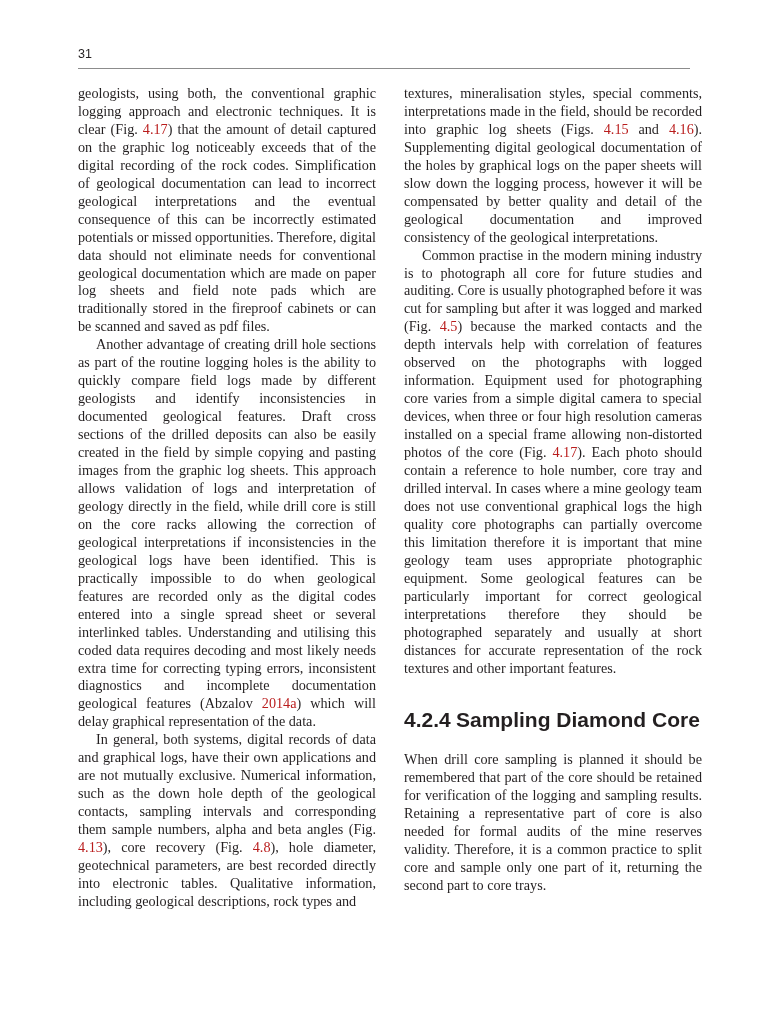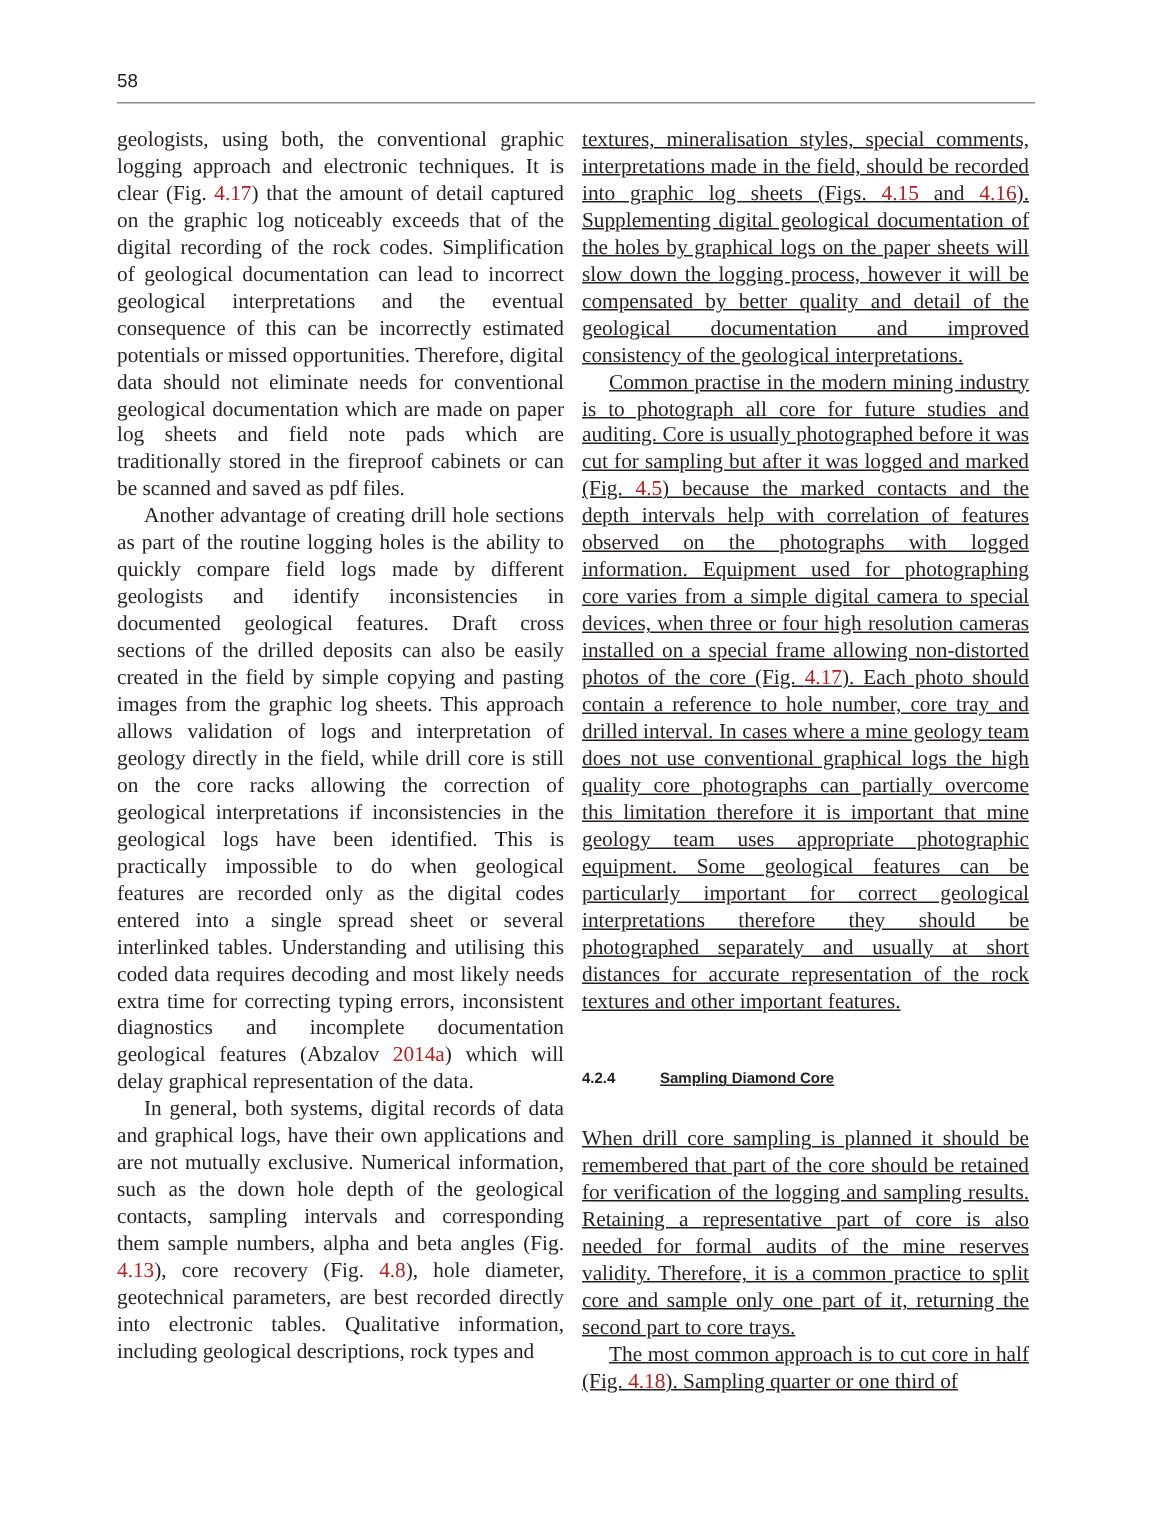--- a/index.html
+++ b/index.html
@@ -7,41 +7,40 @@
   .header { position: absolute; left: 78px; top: 47px; width: 612px; height: 20px;
     font-family: "Liberation Sans", sans-serif; font-size: 12.5px; color: #231f20; }
   .header .pnum { position: absolute; left: 0; top: 0; }
   .header .chap { position: absolute; right: 0; top: 0; white-space: nowrap; }
   .header .chap .num { margin-right: 10px; }
   .rule { position: absolute; left: 78px; top: 68px; width: 612px; height: 0; border-top: 1.2px solid #8c8c8c; }
   .col { position: absolute; top: 85px; width: 298px;
     font-family: "Liberation Serif", serif; font-size: 14.2px; line-height: 17.95px;
     text-align: justify; hyphens: manual; }
   .col.left { left: 78px; }
-  .col.right { left: 388px; text-decoration: underline; }
+  .col.right { left: 404px; }
   .col p { margin: 0; }
   .col p.indent { text-indent: 18px; }
   a.ref { color: #b91c1c; text-decoration: none; }
   h3.section { margin: 33px 0 21px 0; font-family: "Liberation Sans", sans-serif; font-weight: bold;
-    font-size: 10px; line-height: 20px; color: #231f20; text-align: left; }
+    font-size: 21px; line-height: 20px; color: #231f20; text-align: left; }
   h3.section .snum { display: inline-block; width: 52px; }
 </style>
 </head>
 <body>
 
 <div class="header">
-  <span class="pnum">58</span>
+  <span class="pnum">31</span>
 </div>
 <div class="rule"></div>
 
 <div class="col left">
   <p><span>geologists, using both, the conventional graphic logging approach and electronic techniques. It is clear (Fig. </span><a class="ref">4.17</a><span>) that the amount of detail captured on the graphic log noticeably exceeds that of the digital recording of the rock codes. Simplification of geological documentation can lead to incorrect geological interpretations and the eventual consequence of this can be incor­rectly estimated potentials or missed opportuni­ties. Therefore, digital data should not eliminate needs for conventional geological documentation which are made on paper log sheets and field note pads which are traditionally stored in the fireproof cabinets or can be scanned and saved as pdf files.</span></p>
   <p class="indent"><span>Another advantage of creating drill hole sec­tions as part of the routine logging holes is the ability to quickly compare field logs made by different geologists and identify inconsistencies in documented geological features. Draft cross sections of the drilled deposits can also be eas­ily created in the field by simple copying and pasting images from the graphic log sheets. This approach allows validation of logs and interpre­tation of geology directly in the field, while drill core is still on the core racks allowing the correc­tion of geological interpretations if inconsisten­cies in the geological logs have been identified. This is practically impossible to do when geo­logical features are recorded only as the digital codes entered into a single spread sheet or several interlinked tables. Understanding and utilising this coded data requires decoding and most likely needs extra time for correcting typing errors, in­consistent diagnostics and incomplete documen­tation geological features (Abzalov </span><a class="ref">2014a</a><span>) which will delay graphical representation of the data.</span></p>
   <p class="indent"><span>In general, both systems, digital records of data and graphical logs, have their own applications and are not mutually exclusive. Numerical information, such as the down hole depth of the geological contacts, sampling intervals and corresponding them sample numbers, alpha and beta angles (Fig. </span><a class="ref">4.13</a><span>), core recovery (Fig. </span><a class="ref">4.8</a><span>), hole diameter, geotechnical parameters, are best recorded directly into electronic tables. Qualitative information, including geological descriptions, rock types and</span></p>
 </div>
 
 <div class="col right">
   <p><span>textures, mineralisation styles, special comments, interpretations made in the field, should be recorded into graphic log sheets (Figs. </span><a class="ref">4.15</a><span> and </span><a class="ref">4.16</a><span>). Supplementing digital geological documentation of the holes by graphical logs on the paper sheets will slow down the logging process, however it will be compensated by better quality and detail of the geological documentation and improved consistency of the geological interpretations.</span></p>
   <p class="indent"><span>Common practise in the modern mining indus­try is to photograph all core for future studies and auditing. Core is usually photographed before it was cut for sampling but after it was logged and marked (Fig. </span><a class="ref">4.5</a><span>) because the marked contacts and the depth intervals help with correlation of features observed on the photographs with logged information. Equipment used for photographing core varies from a simple digital camera to spe­cial devices, when three or four high resolution cameras installed on a special frame allowing non-distorted photos of the core (Fig. </span><a class="ref">4.17</a><span>). Each photo should contain a reference to hole number, core tray and drilled interval. In cases where a mine geology team does not use conventional graphical logs the high quality core photographs can partially overcome this limitation therefore it is important that mine geology team uses appro­priate photographic equipment. Some geological features can be particularly important for correct geological interpretations therefore they should be photographed separately and usually at short distances for accurate representation of the rock textures and other important features.</span></p>
   <h3 class="section"><span class="snum">4.2.4</span><span>Sampling Diamond Core</span></h3>
   <p><span>When drill core sampling is planned it should be remembered that part of the core should be retained for verification of the logging and sam­pling results. Retaining a representative part of core is also needed for formal audits of the mine reserves validity. Therefore, it is a common practice to split core and sample only one part of it, returning the second part to core trays.</span></p>
-  <p class="indent"><span>The most common approach is to cut core in half (Fig. </span><a class="ref">4.18</a><span>). Sampling quarter or one third of</span></p>
 </div>
 
 </body></html>

